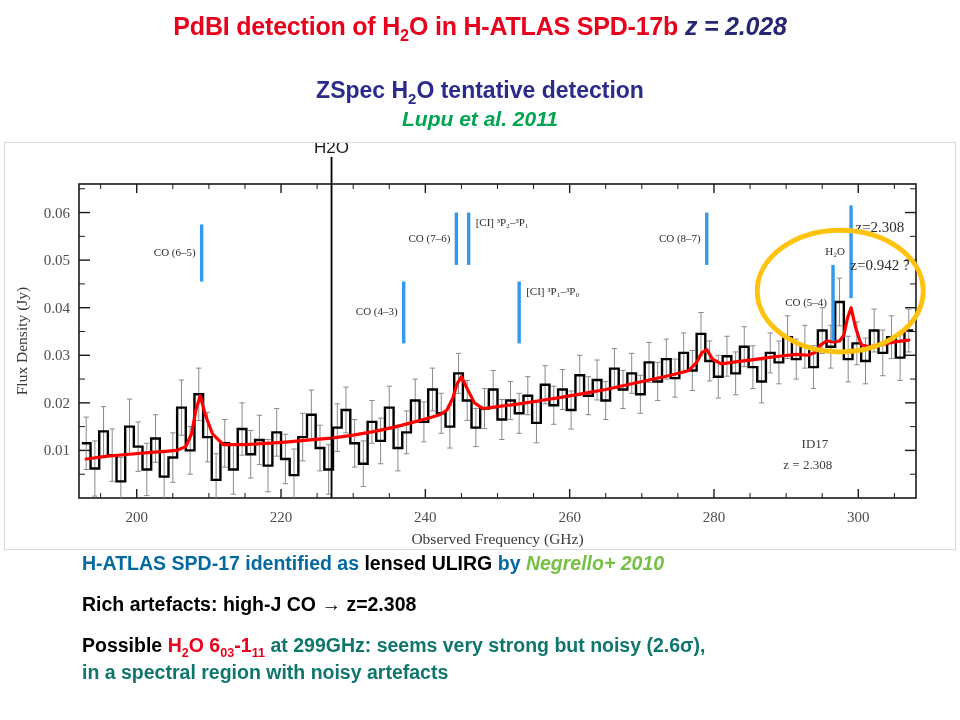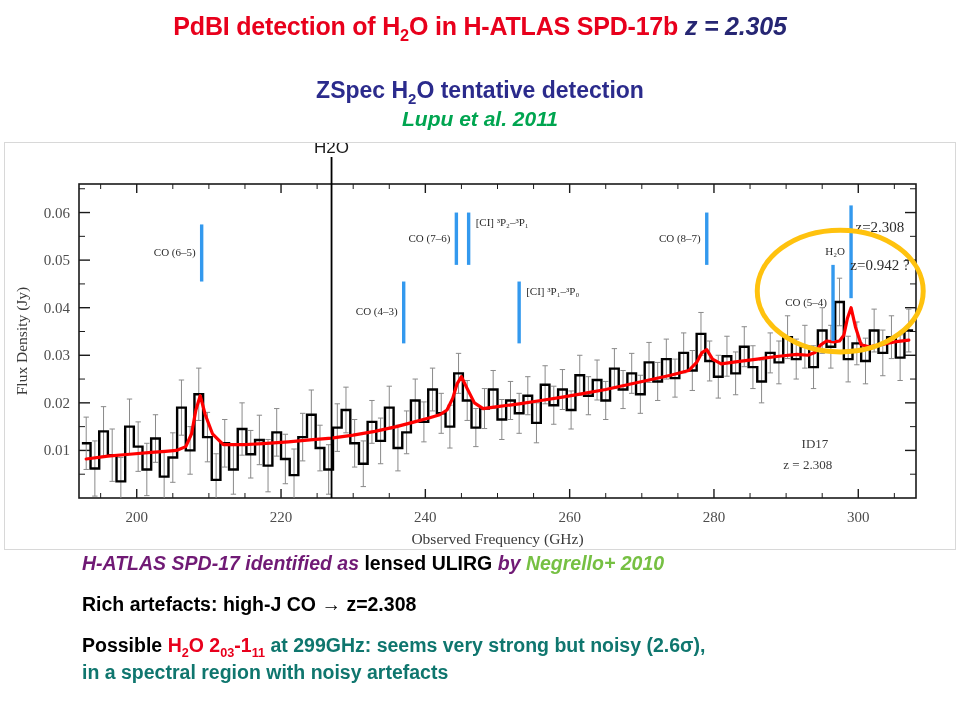--- a/index.html
+++ b/index.html
@@ -70,41 +70,41 @@
     width: 872px;
   }
   .bullet {
     font-size: 19.5px;
     font-weight: bold;
     line-height: 1.22;
     color: #1F3864;
     margin-bottom: 17px;
   }
   .bullet.b3 { margin-bottom: 0; }
-  .c-black  { color: #701a75; font-style: italic; }
+  .c-black  { color: #0369a1; }
   .c-navy   { color: #000000; }
   .c-green  { color: #76C043; font-style: italic; }
   .c-red    { color: #E8001C; }
   .c-brown  { color: #0f766e; }
 
   
   .ax-label   { font-family: "Liberation Serif", serif; font-size: 15px; fill: #4d4d4d; }
   .ax-title   { font-family: "Liberation Serif", serif; font-size: 15.5px; fill: #3a3a3a; }
   .line-label { font-family: "Liberation Serif", serif; font-size: 11px; fill: #2b2b2b; }
   .id-label   { font-family: "Liberation Serif", serif; font-size: 13px; fill: #3a3a3a; }
   .z-label    { font-family: "Liberation Serif", serif; font-size: 15px; fill: #2b2b2b; }
   .h2o-top    { font-family: "Liberation Sans", sans-serif; font-size: 17px; fill: #1a1a1a; }
 </style>
 </head>
 <body>
 
 <div id="title-block">
   <div class="title-main">
     <span>PdBI detection of H</span><sub>2</sub><span>O in H-ATLAS SPD-17b</span>
-    <span class="zval">z = 2.305</span>
+    <span class="zval">z = 2.028</span>
   </div>
   <div class="title-sub">
     <span>ZSpec H</span><sub>2</sub><span>O tentative detection</span>
   </div>
   <div class="title-ref">Lupu et al. 2011</div>
 </div>
 
 <div id="figure">
   <svg id="figure-svg" width="950" height="406" viewBox="0 0 950 406">
     <g id="chart-root">
@@ -535,17 +535,17 @@
     <span class="c-black">H-ATLAS SPD-17 identified as </span><span class="c-navy">lensed ULIRG</span><span class="c-black"> by </span><span class="c-green">Negrello+ 2010</span>
   </div>
 
   <div class="bullet b2">
     <span class="c-navy">Rich artefacts: high-J CO</span>
     <span class="c-navy">→</span>
     <span class="c-navy">z=2.308</span>
   </div>
 
   <div class="bullet b3">
-    <span class="c-navy">Possible </span><span class="c-red">H</span><sub class="c-red">2</sub><span class="c-red">O 2</span><sub class="c-red">03</sub><span class="c-red">-1</span><sub class="c-red">11</sub><span class="c-brown"> at 299GHz: seems very strong but noisy (2.6</span><span class="c-brown">σ</span><span class="c-brown">),</span><br>
+    <span class="c-navy">Possible </span><span class="c-red">H</span><sub class="c-red">2</sub><span class="c-red">O 6</span><sub class="c-red">03</sub><span class="c-red">-1</span><sub class="c-red">11</sub><span class="c-brown"> at 299GHz: seems very strong but noisy (2.6</span><span class="c-brown">σ</span><span class="c-brown">),</span><br>
     <span class="c-brown">in a spectral region with noisy artefacts</span>
   </div>
 
 </div>
 
 </body></html>

